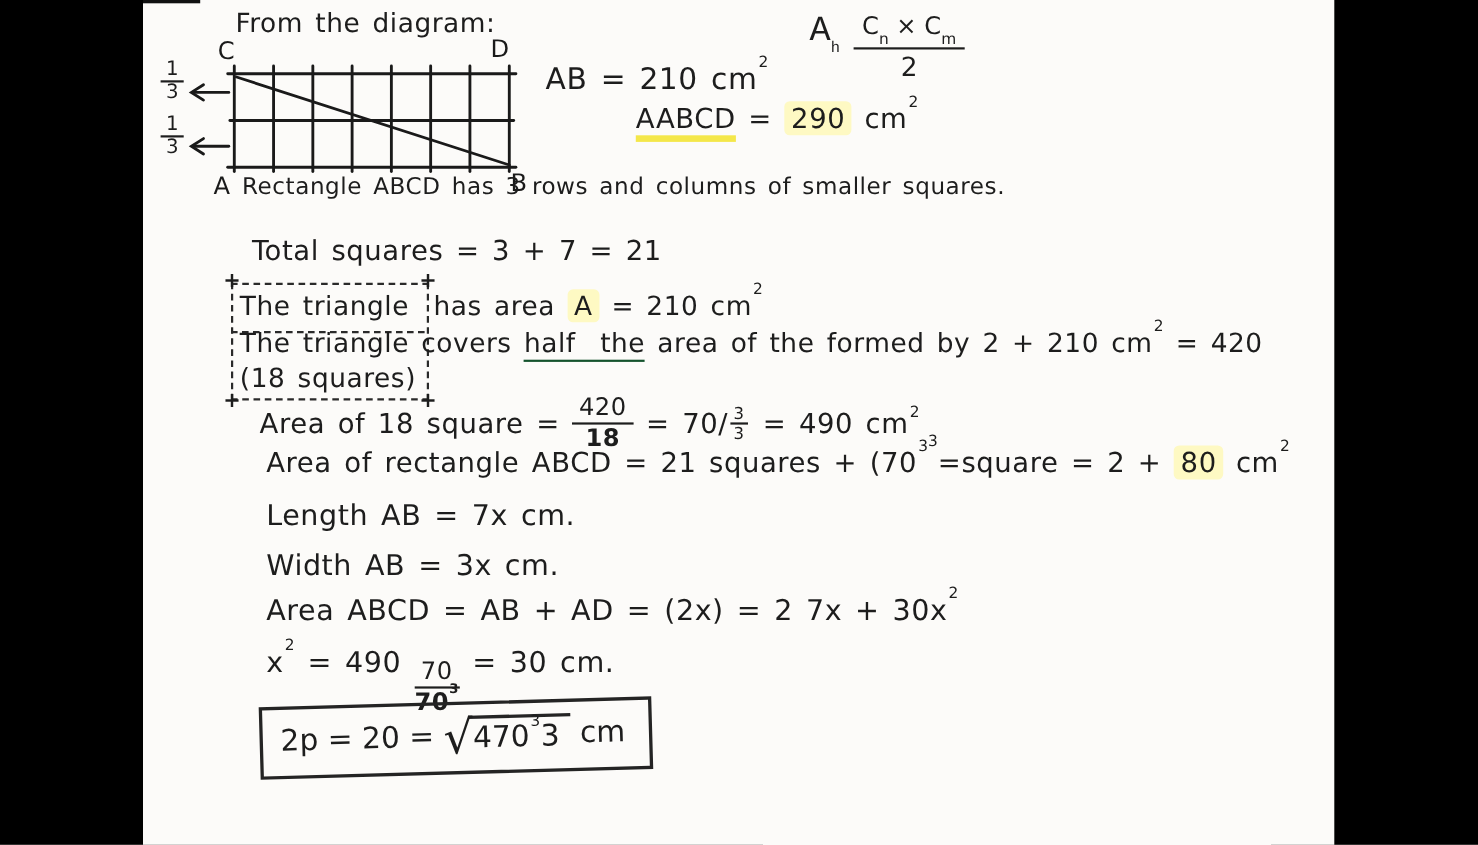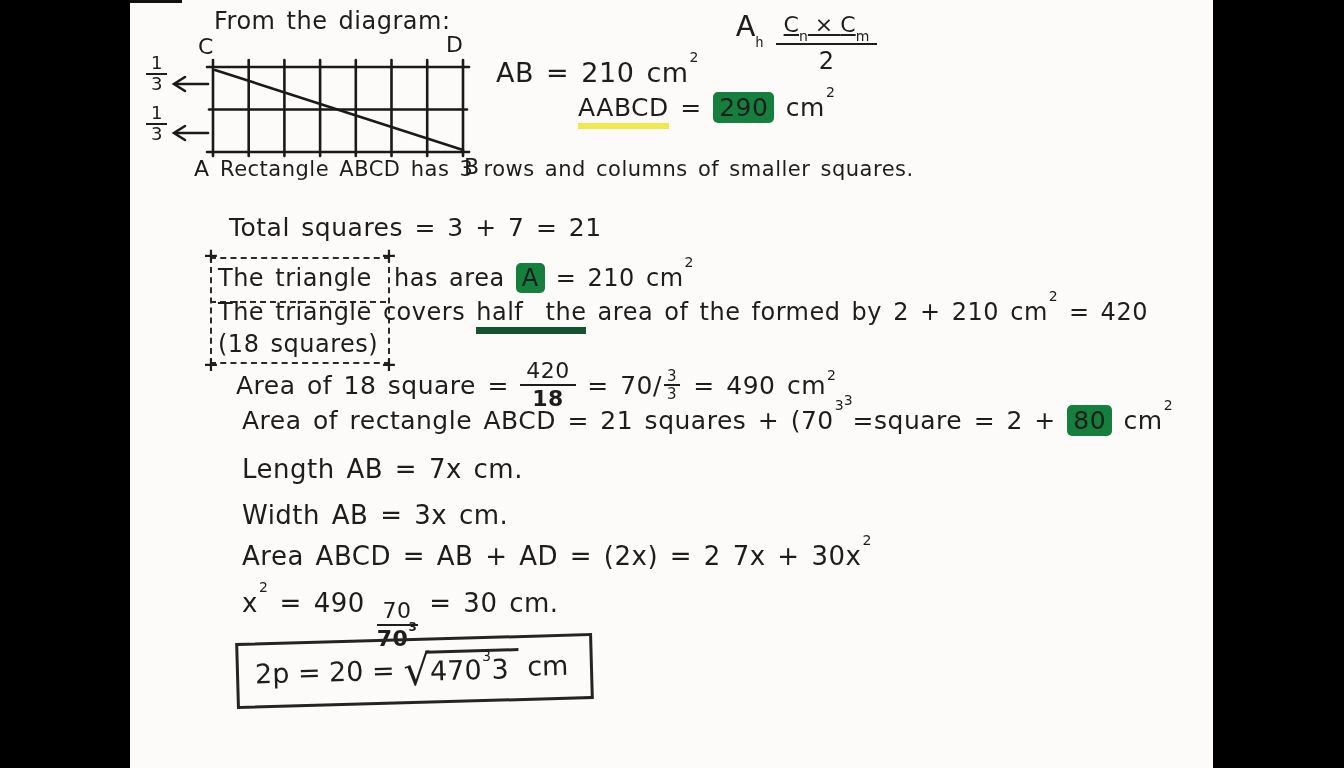--- a/index.html
+++ b/index.html
@@ -25,26 +25,26 @@
   
   .frac{display:inline-flex;flex-direction:column;align-items:center;line-height:1.1;vertical-align:middle;}
   .frac .fn{border-bottom:2.6px solid #1d1d1d;padding:0 6px 1px;}
   .frac .fd{padding-top:1px;font-weight:bold;}
 
   
   .title{left:84px;top:6px;font-size:24px;}
   .ab-line{left:366px;top:56px;font-size:27px;}
   .aabcd-line{left:448px;top:92px;font-size:25px;}
   .uly-label{border-bottom:6px solid #f4e74a;padding-bottom:1px;}
-  .hl{background:#15803d;border-radius:5px;padding:1px 6px;margin-top:44px;}
+  .hl{background:#fef9c3;border-radius:5px;padding:1px 6px;margin-top:44px;}
   .ahalf{position:absolute;left:606px;top:12px;display:flex;align-items:flex-start;gap:12px;}
   .ahalf .bigA{font-size:32px;line-height:1;font-family:Liberation Mono, monospace;}
   .ahalf sub{font-size:15px;}
   .ahalf .fr{display:flex;flex-direction:column;align-items:center;font-size:22px;}
-  .ahalf .fr .nm{border-bottom:2.6px solid #1d1d1d;padding:0 8px 3px;text-decoration:underline;}
+  .ahalf .fr .nm{border-bottom:2.6px solid #1d1d1d;padding:0 8px 3px;}
   .ahalf .fr .dn{font-size:24px;padding-top:2px;}
   .ahalf sub{position:relative;top:4px;font-size:14px;}
 
   
   .diagram{position:absolute;left:10px;top:28px;}
   .fr-left{position:absolute;font-size:18px;line-height:1.05;display:flex;flex-direction:column;align-items:center;}
   .fr-left .fn{border-bottom:2.4px solid #1d1d1d;padding:0 5px 0;}
   .fr-left-1{left:16px;top:54px;}
   .fr-left-2{left:16px;top:104px;}
 
@@ -56,21 +56,21 @@
   .dash-mid{position:absolute;left:-2px;top:42px;width:176px;height:0;border-top:2px dashed #2a2a2a;}
   .corner{position:absolute;font-size:19px;font-weight:bold;color:#1d1d1d;}
   .c-tl{left:-9px;top:-15px;}
   .c-tr{right:-9px;top:-15px;}
   .c-bl{left:-9px;bottom:-13px;}
   .c-br{right:-9px;bottom:-13px;}
 
   .tri1{left:88px;top:263px;font-size:24px;}
   .tri2{left:88px;top:297px;font-size:24px;}
   .tri3{left:88px;top:329px;font-size:24px;}
-  .uly{border-bottom:7px solid #14532d;padding-bottom:1px;}
+  .uly{border-bottom:2px solid #14532d;padding-bottom:1px;}
 
   .area18{left:106px;top:358px;font-size:25px;height:54px;}
   .area18 .frac{font-size:22px;}
   .sfrac{display:inline-flex;flex-direction:column;align-items:center;font-size:15px;line-height:1.1;vertical-align:middle;margin:0 2px;}
   .sfrac .fn{border-bottom:2px solid #1d1d1d;padding:0 3px;}
 
   .arect{left:112px;top:405px;font-size:25px;}
   .len{left:112px;top:453px;font-size:26px;}
   .wid{left:112px;top:499px;font-size:26px;}
   .aeq{left:112px;top:540px;font-size:26px;}

